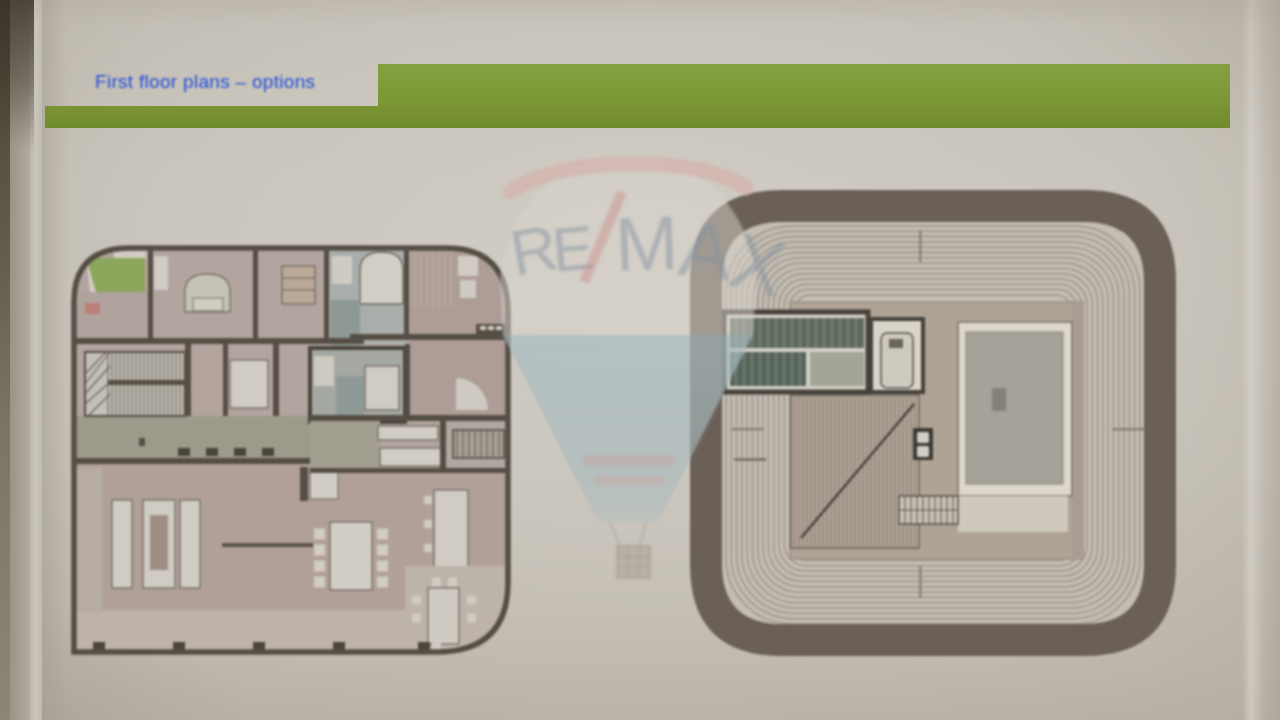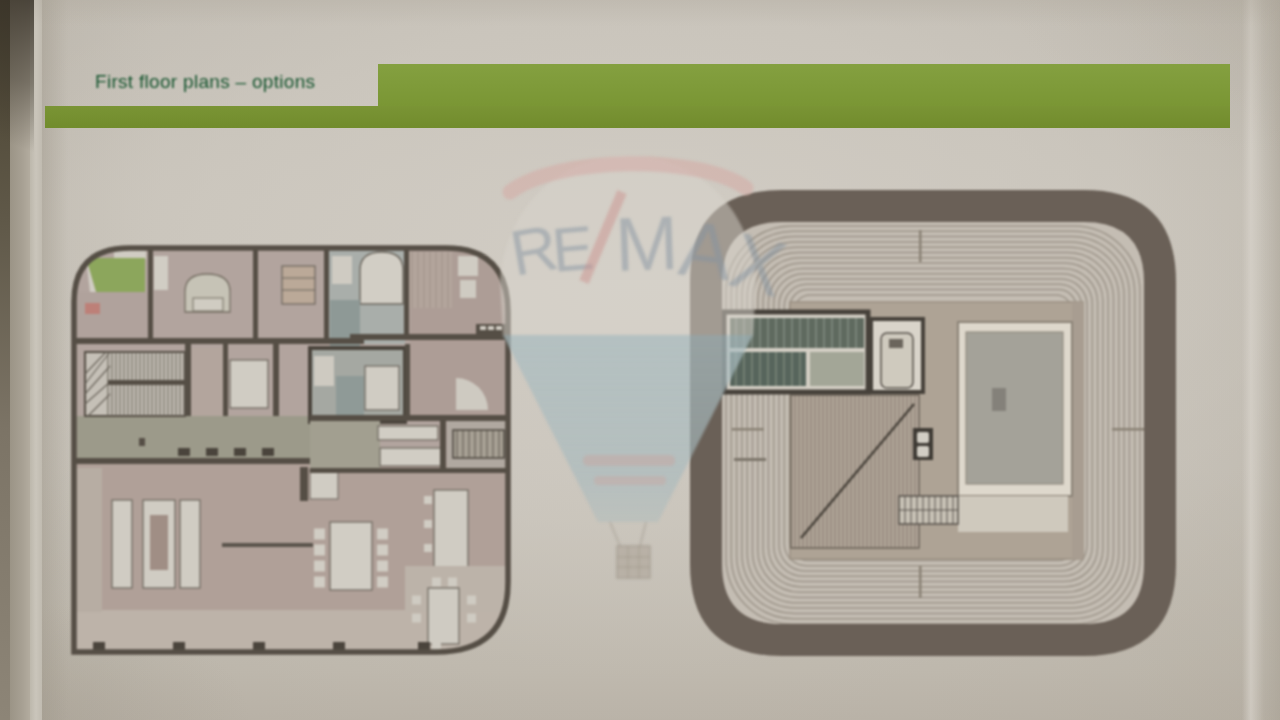--- a/index.html
+++ b/index.html
@@ -42,21 +42,21 @@
   <div class="abs" style="left:42px;top:0;width:26px;height:720px;
     background:linear-gradient(90deg,rgba(160,153,140,.45),rgba(160,153,140,0));"></div>
 
   <div class="abs" style="left:0;top:0;width:34px;height:200px;
     background:linear-gradient(200deg,rgba(56,50,40,.85) 0%,rgba(62,56,45,.5) 40%,rgba(90,84,70,0) 72%);"></div>
 
   <div class="abs" style="left:34px;top:0;width:1246px;height:26px;
     background:linear-gradient(180deg,rgba(170,163,150,.28),rgba(170,163,150,0));"></div>
 
   <div class="abs" id="title" style="left:95px;top:71px;width:340px;height:26px;
-    color:#14532d;font-size:19px;letter-spacing:.3px;filter:blur(.8px);">First floor plans – options</div>
+    color:#1d4ed8;font-size:19px;letter-spacing:.3px;filter:blur(.8px);">First floor plans – options</div>
 
   <div class="abs" style="left:378px;top:64px;width:852px;height:42px;
     background:linear-gradient(180deg,#84a040,#7a9634);filter:blur(.6px);"></div>
 
   <div class="abs" style="left:45px;top:106px;width:1185px;height:22px;
     background:linear-gradient(180deg,#7a9435,#718c2c);filter:blur(.6px);"></div>
 
   <svg class="abs" id="leftplan" style="left:60px;top:236px;filter:blur(1.1px);" width="470" height="426" viewBox="0 0 470 426">
     <defs>
       <clipPath id="planclip">

